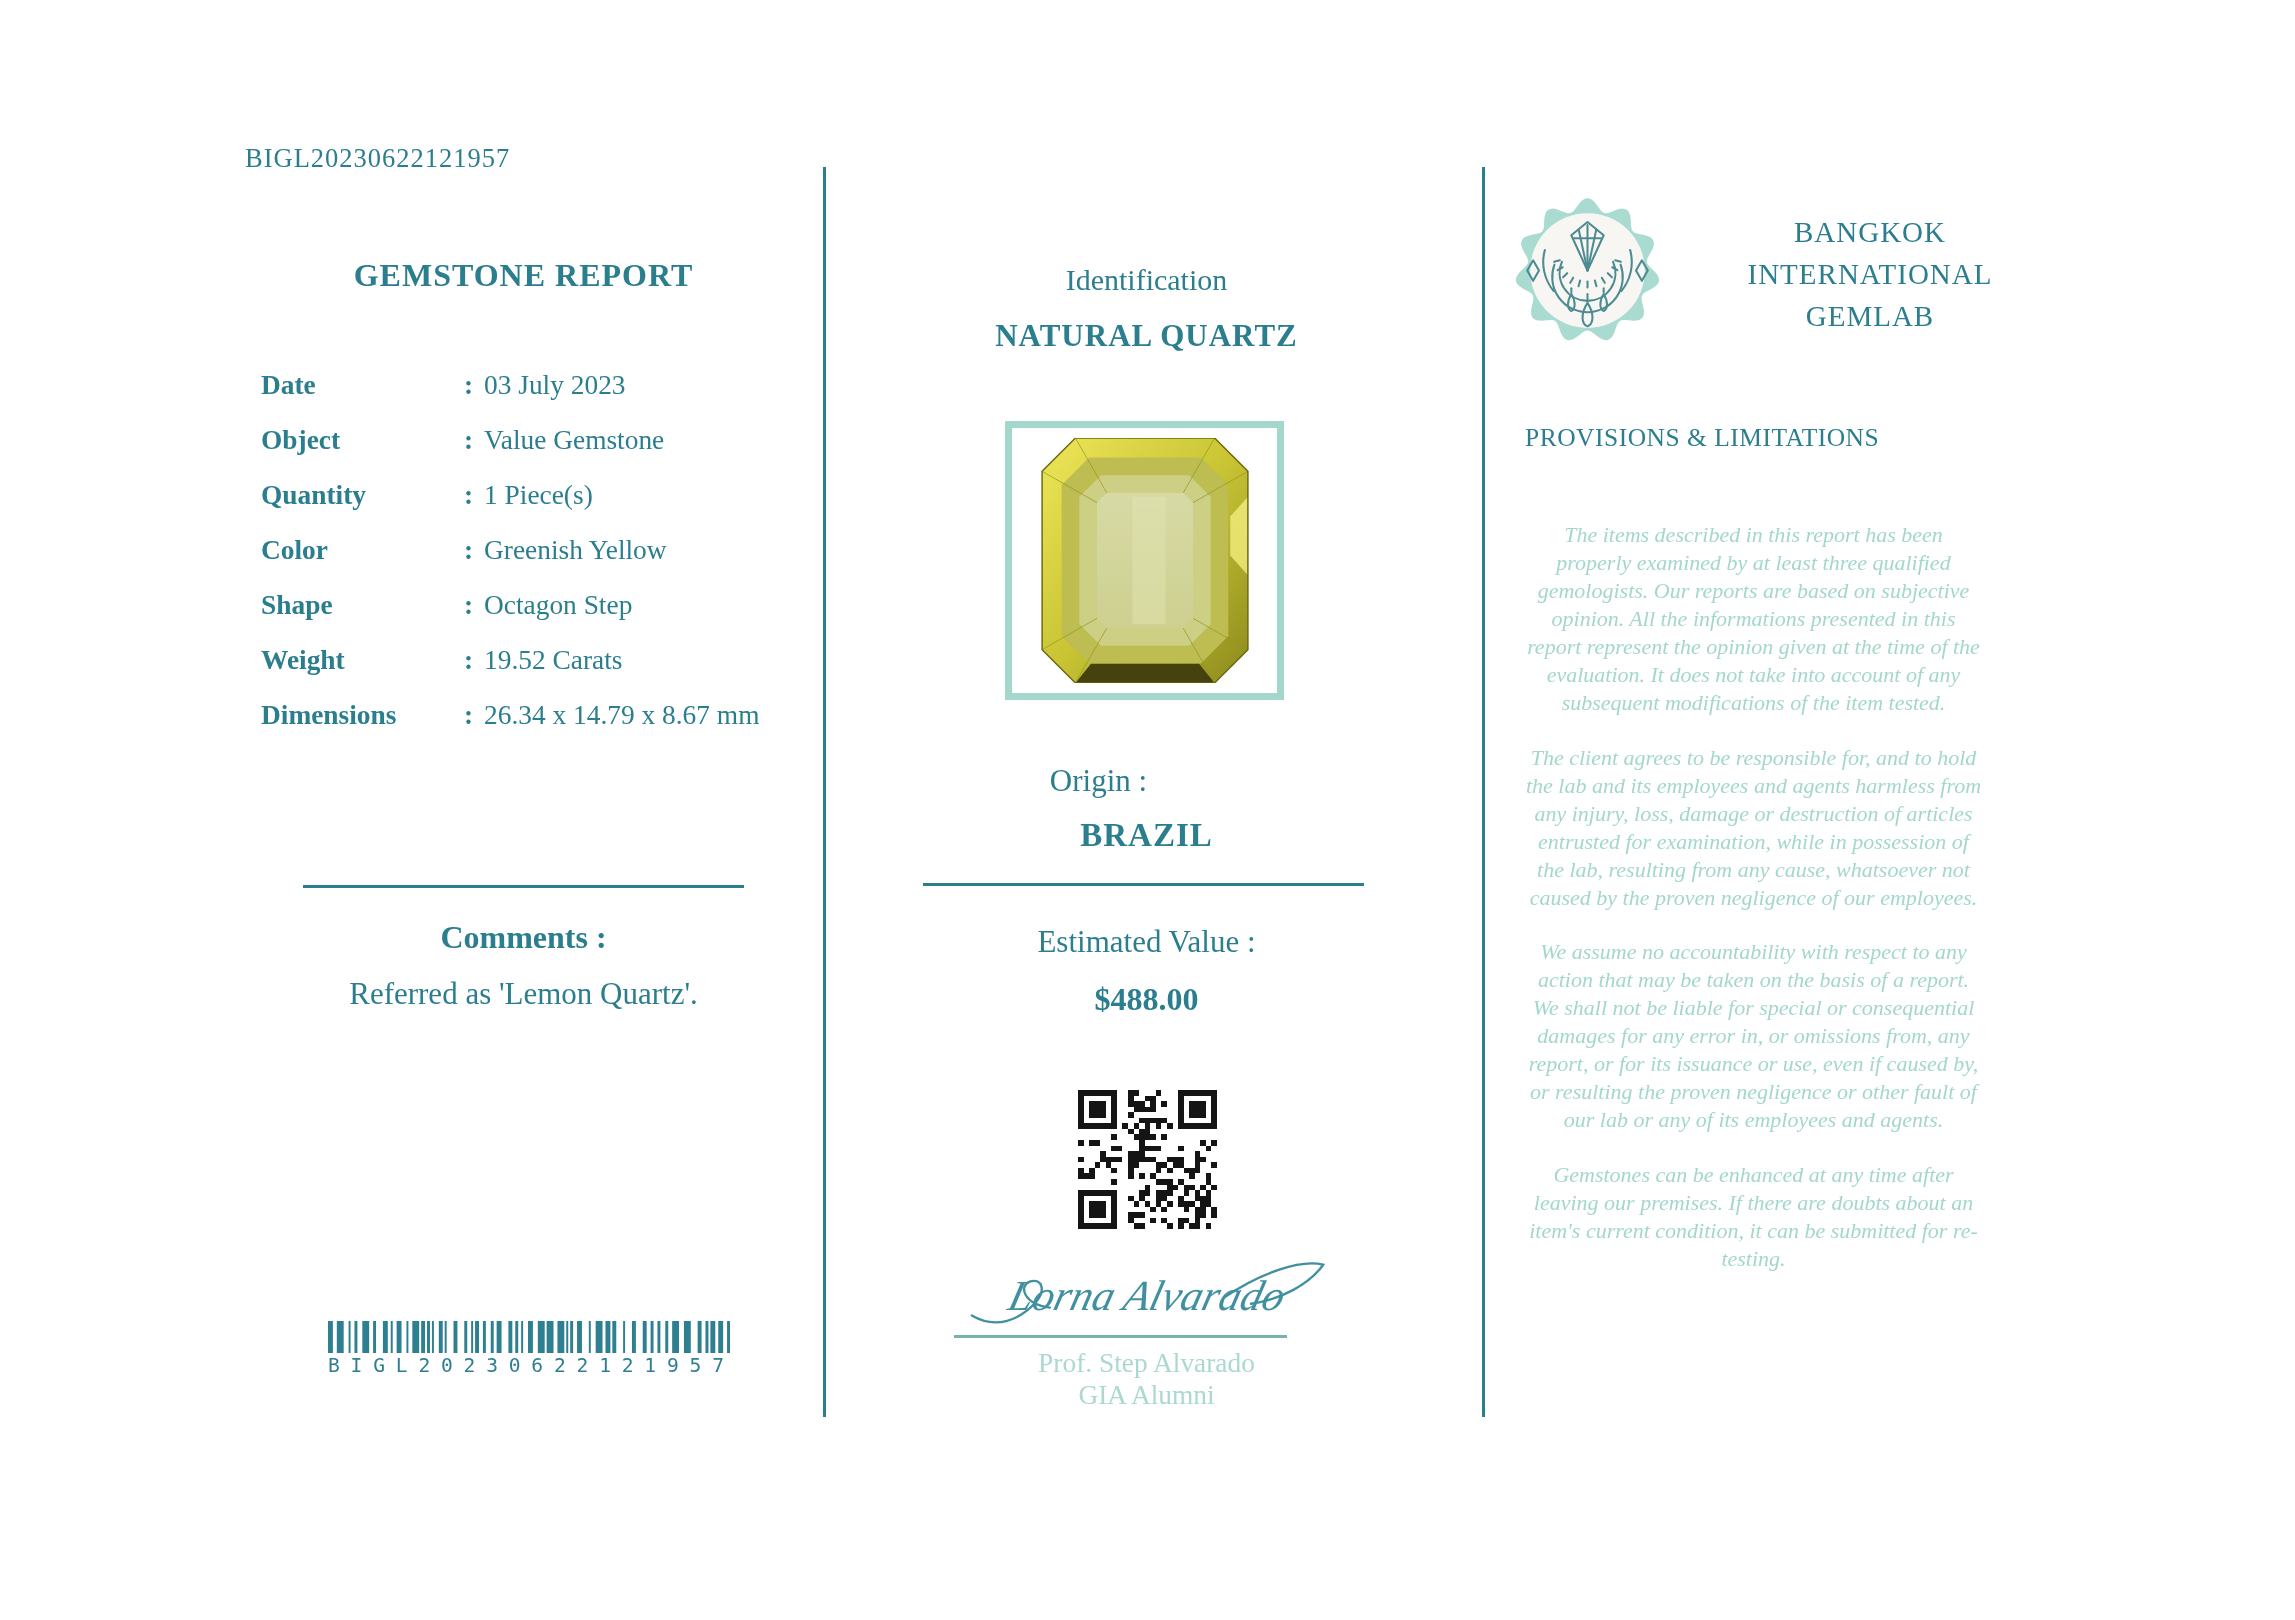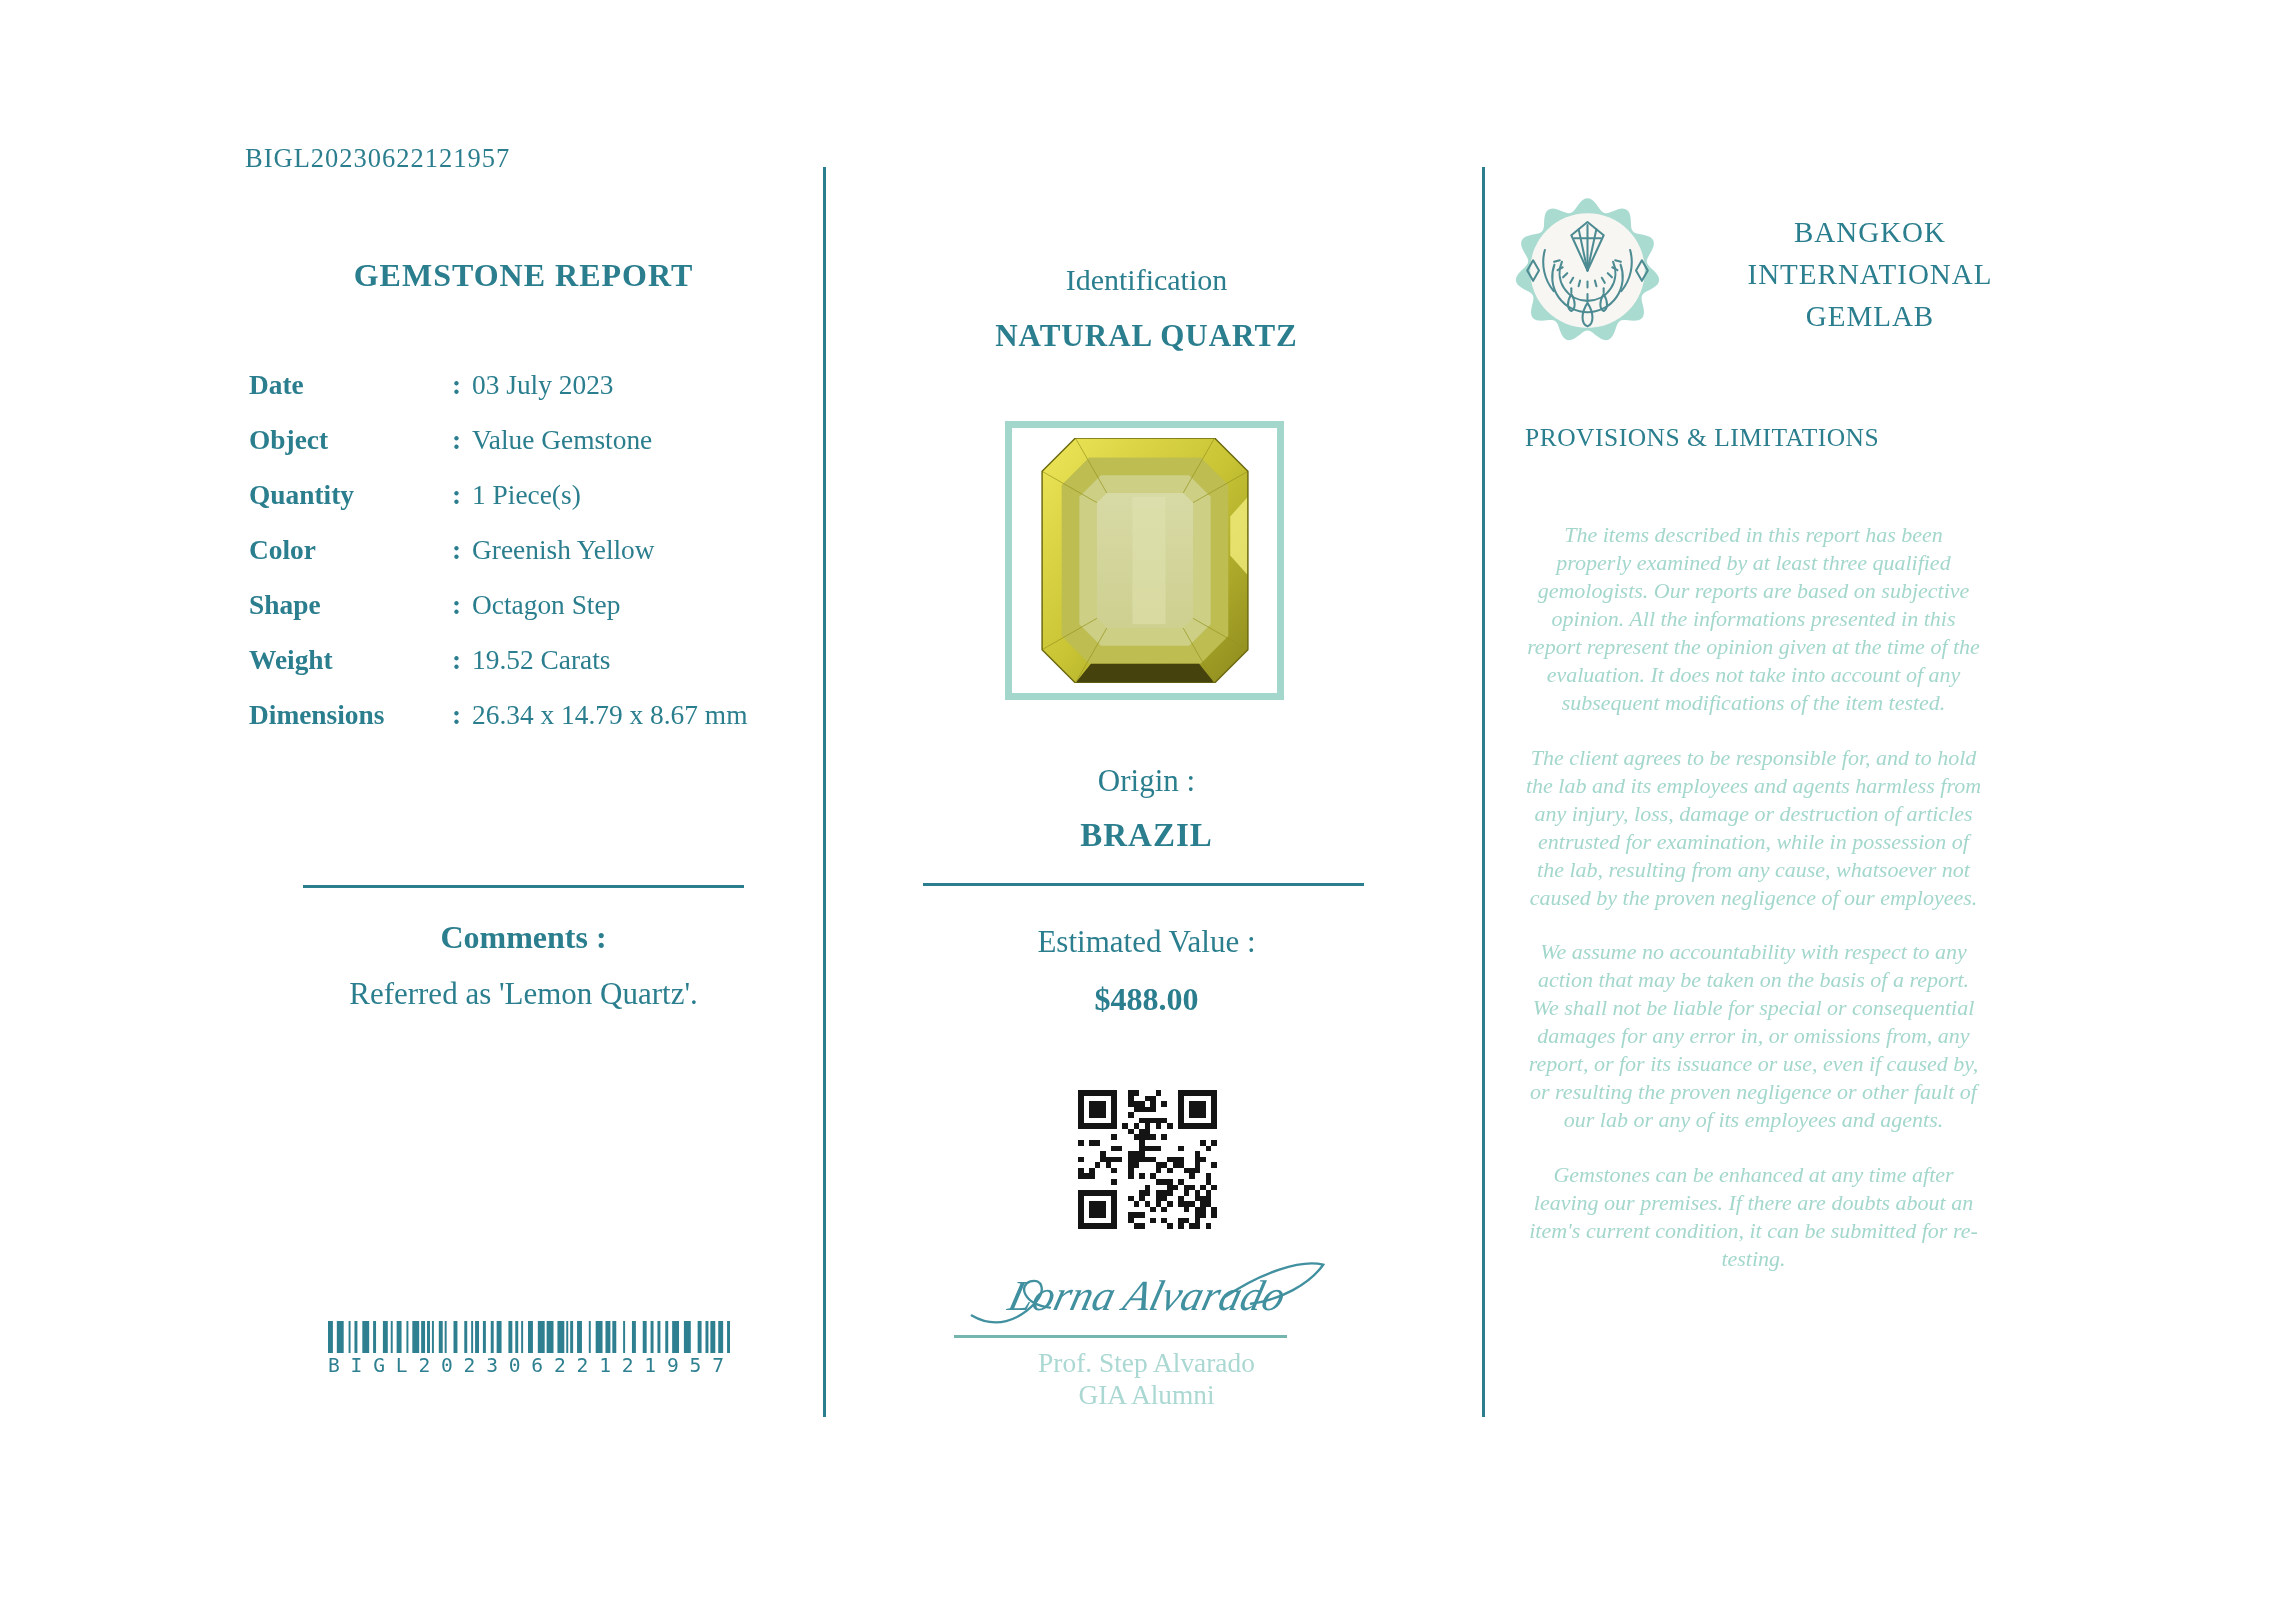--- a/index.html
+++ b/index.html
@@ -17,38 +17,38 @@
   #report-number{left:245px;top:143px;font-size:26.5px;letter-spacing:1px;}
 
   
   .vdiv{width:2.9px;height:1250px;top:167px;background:var(--teal,#2b7e8e);}
   #divider-1{left:823px;}
   #divider-2{left:1482px;}
 
   
   #gem-report-title{left:249px;top:257px;width:549px;font-size:32px;font-weight:bold;letter-spacing:1px;text-align:center;}
   #report-fields{left:249px;top:370px;width:549px;}
-  .field-row{display:flex;align-items:baseline;height:55px;font-size:27.4px;}
+  .field-row{display:flex;align-items:baseline;height:55px;font-size:27.4px;margin-left:12px;}
   .field-label{width:192px;font-weight:bold;}
   .field-colon{width:31px;font-weight:bold;text-align:center;}
   .field-value{flex:1;}
   .hr{height:2.9px;background:var(--teal,#2b7e8e);}
   #comments-divider{left:303px;top:885px;width:441px;}
   #comments-heading{left:249px;top:919px;width:549px;font-size:32px;font-weight:bold;}
   #comments-text{left:249px;top:976px;width:549px;font-size:31px;}
   #barcode{left:328px;top:1321px;width:402px;}
   #barcode svg{display:block;width:402px;height:32px;}
   #barcode-text{font-family:"DejaVu Sans Mono","Liberation Mono",monospace;font-size:19.6px;letter-spacing:10.8px;color:var(--barcode,#2e7f90);white-space:nowrap;margin-top:1px;text-align:center;}
 
   
   #identification-heading{left:872px;top:263px;width:549px;font-size:30px;}
   #identification-value{left:872px;top:318px;width:549px;font-size:31px;font-weight:bold;letter-spacing:1px;}
   #gem-frame{left:1005px;top:421px;width:279px;height:279px;border:7.8px solid var(--mint,#a9dbd1);box-sizing:border-box;background:#ffffff;display:flex;align-items:center;justify-content:center;}
   #gem-frame svg{display:block;}
-  #origin-label{left:872px;top:763px;width:549px;font-size:31px;}
+  #origin-label{left:824px;top:763px;width:549px;font-size:31px;}
   #origin-value{left:872px;top:817px;width:549px;font-size:33px;font-weight:bold;letter-spacing:1px;}
   #value-divider{left:923px;top:883px;width:441px;}
   #estimated-value-label{left:872px;top:924px;width:549px;font-size:31px;}
   #estimated-value{left:872px;top:981px;width:549px;font-size:32px;font-weight:bold;}
   #qr-code{left:1078px;top:1090px;width:139px;height:139px;}
   #qr-code svg{display:block;width:139px;height:139px;}
   #signature{left:965px;top:1253px;width:363px;height:82px;}
   #signature svg{overflow:visible;display:block;}
   .sig-stroke{fill:none;stroke:var(--signature,#41909f);stroke-width:2.4;stroke-linecap:round;}
   #signature-name-text{font-family:"Liberation Serif","DejaVu Serif",serif;font-style:italic;fill:var(--signature,#41909f);}

